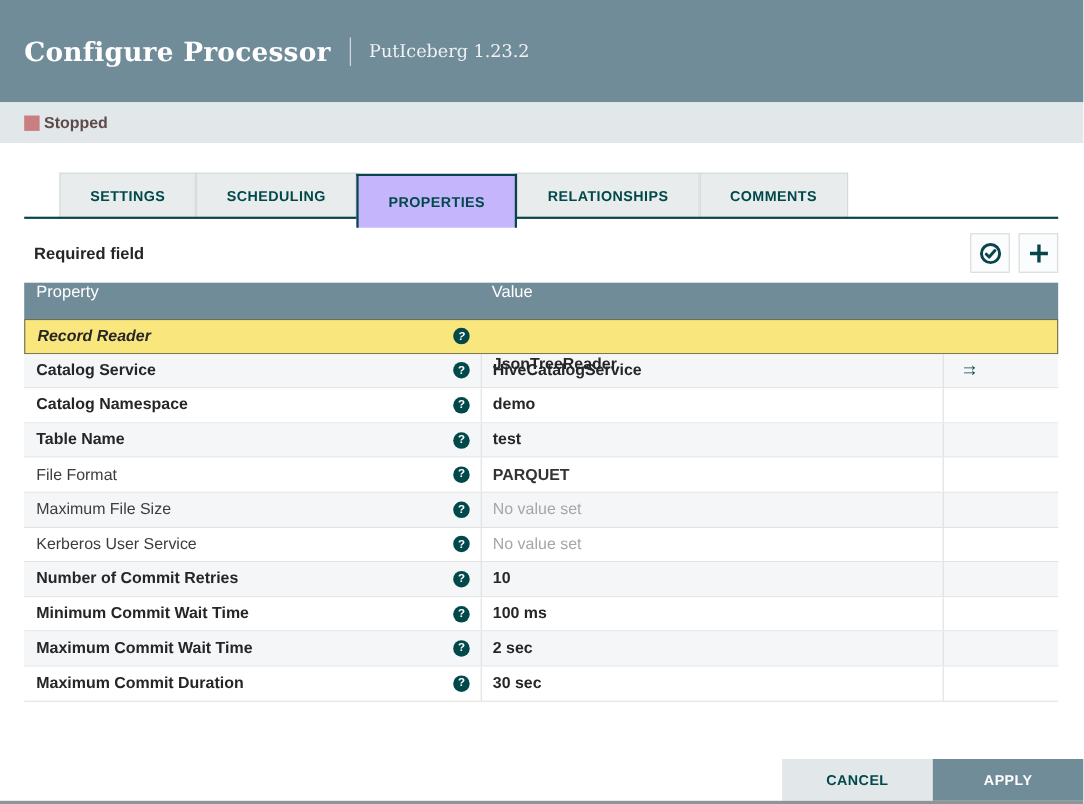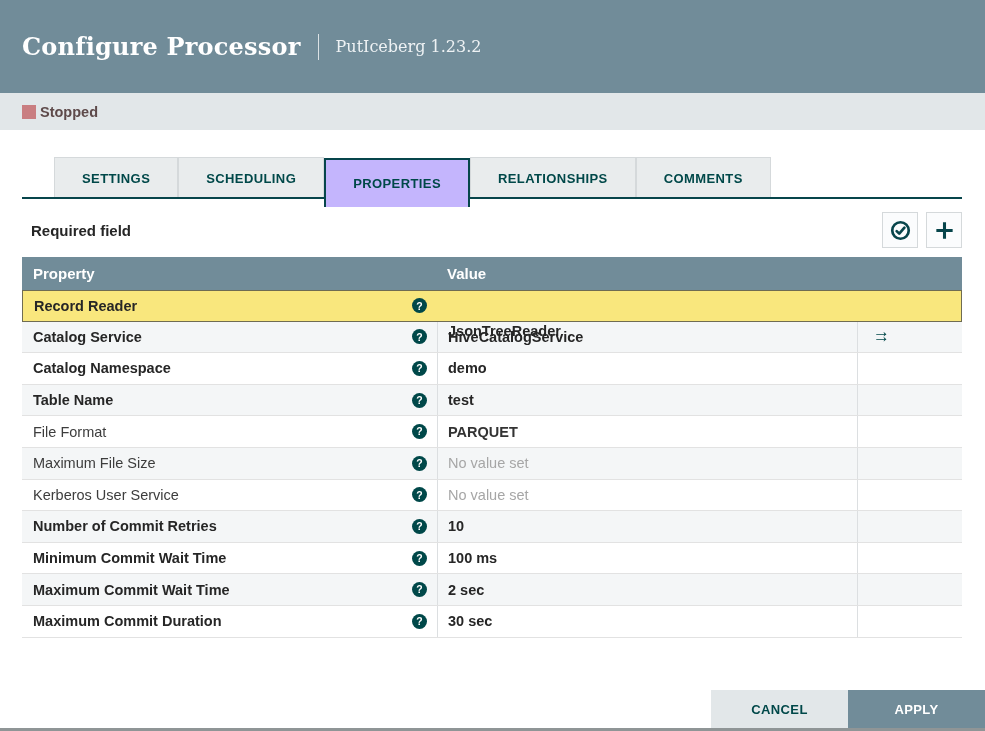--- a/index.html
+++ b/index.html
@@ -38,30 +38,30 @@
     margin-top:14px;height:49px;background:#c4b5fd;border:2px solid var(--teal-dark);border-bottom:none;
     position:relative;z-index:2;
   }
   
   .toolbar{margin:12px 23px 0 22px;height:36px;display:flex;align-items:center;justify-content:space-between;}
   .required-label{font-size:15px;font-weight:bold;color:#262626;margin-left:9px;}
   .toolbar-buttons{display:flex;gap:8px;}
   .icon-btn{width:36px;height:36px;background:#fbfcfd;border:1px solid #d5d9db;display:flex;align-items:center;justify-content:center;padding:0;cursor:pointer;}
   
   .prop-table{margin:9px 23px 0 22px;}
-  .thead{display:flex;background:var(--slate);height:33px;align-items:center;color:#fff;font-weight:bold;font-size:15px;}
+  .thead{display:flex;background:var(--slate);height:33px;color:#fff;font-weight:normal;font-size:15px;}
   .th-prop{width:415px;padding-left:11px;}
   .th-val{width:420px;padding-left:10px;}
   .th-goto{flex:1;}
   .row{display:flex;height:31.6px;border-bottom:1px solid #e2e2e2;background:#fff;align-items:stretch;cursor:pointer;}
   .row.stripe{background:#f4f6f7;}
   .row.selected{background:var(--yellow);border:1px solid #6f6c52;}
   .cell{display:flex;align-items:center;}
   .cell.prop{width:415px;justify-content:space-between;padding:0 10px 0 11px;}
-  .row.selected .cell.prop{width:414px;}
+  .row.selected .cell.prop{width:414px;font-style:italic;}
   .cell.val{width:420px;padding-left:10px;border-left:1px solid #dcdfe1;font-size:14.5px;color:#333;font-weight:bold;}
   .cell.goto{flex:1;border-left:1px solid #dcdfe1;padding-left:15px;}
   .row.selected .cell.val,.row.selected .cell.goto{border-left-color:#c8c08a;margin-top:40px;}
   .pname{font-size:14.5px;color:#3d3d3d;}
   .row.required .pname,.row.required .cell.val{font-weight:bold;color:#262626;}
   .cell.val.no-value{color:#a6a6a6;font-weight:normal;}
   .help{
     width:15px;height:15px;border-radius:50%;background:var(--teal);color:#fff;
     font-size:10.5px;font-weight:bold;display:flex;align-items:center;justify-content:center;flex:none;line-height:1;
   }

